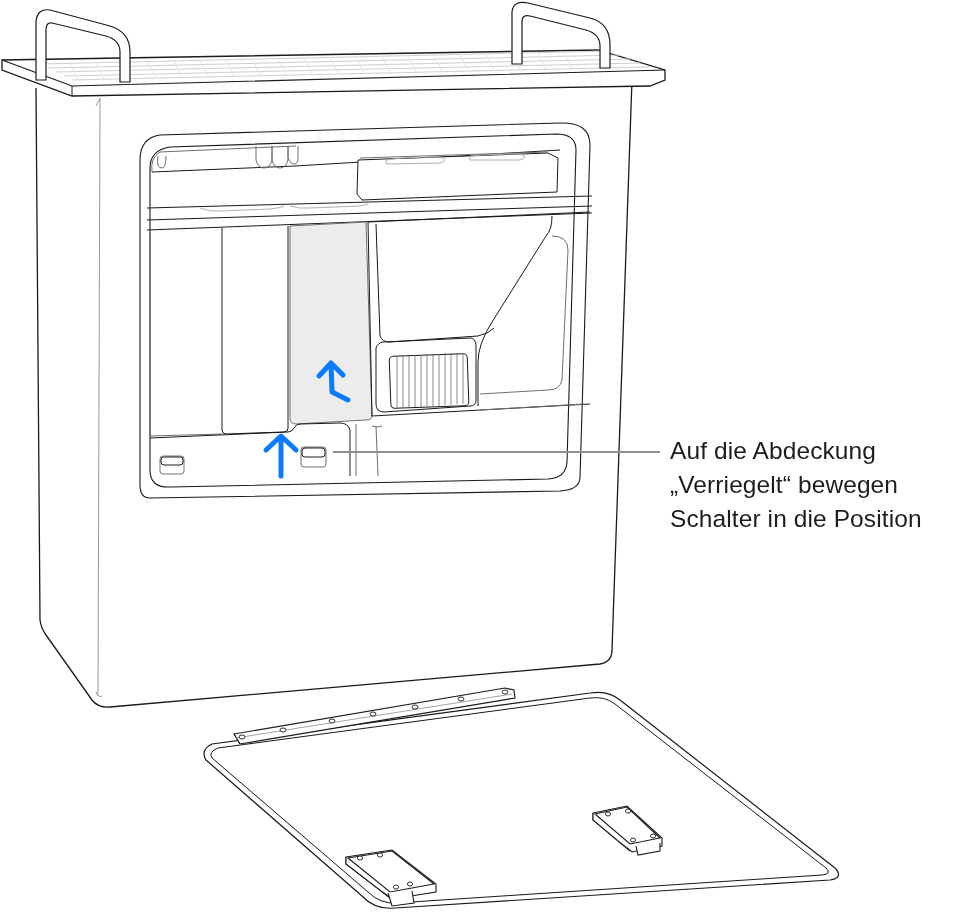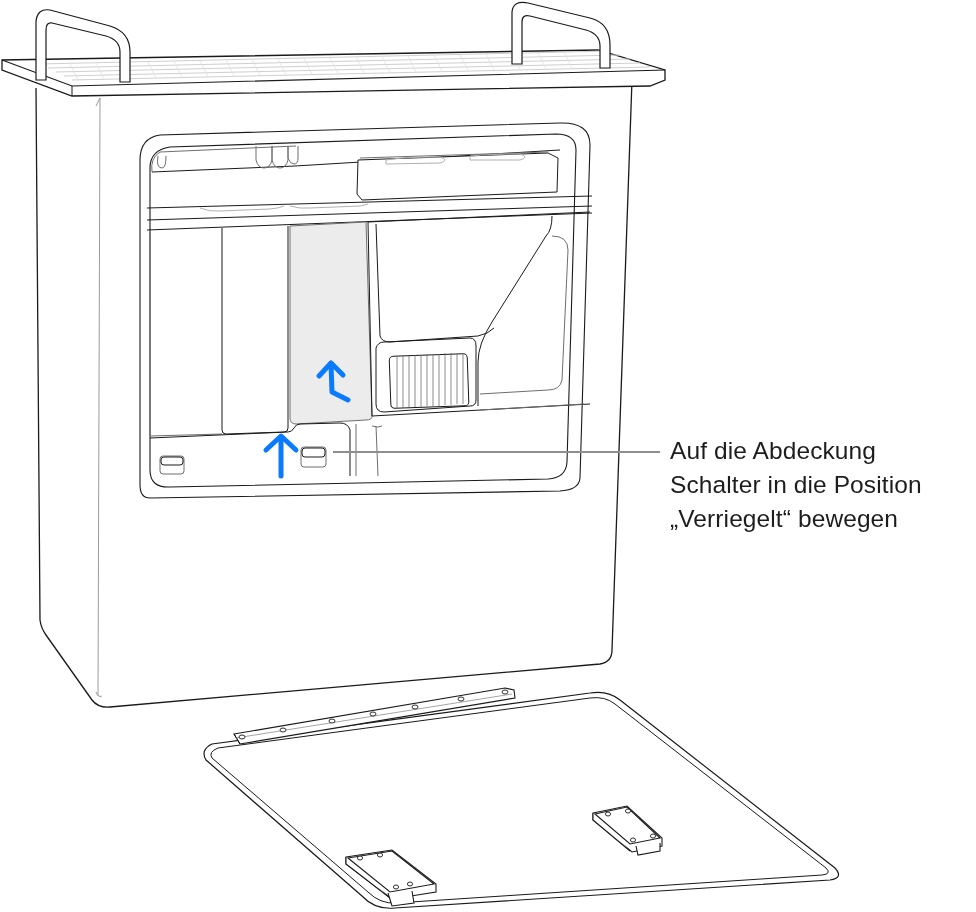--- a/index.html
+++ b/index.html
@@ -210,16 +210,16 @@
           <ellipse cx="628" cy="811" rx="2.6" ry="2"></ellipse>
           <ellipse cx="633" cy="840" rx="2.6" ry="2"></ellipse>
           <ellipse cx="653" cy="836" rx="2.6" ry="2"></ellipse>
         </g>
       </g>
     </g>
   </svg>
 
   <div class="callout">
     <span class="line">Auf die Abdeckung</span>
+    <span class="line">„Verriegelt“ bewegen</span>
     <span class="line">Schalter in die Position</span>
-    <span class="line">„Verriegelt“ bewegen</span>
   </div>
 </div>
 
 </body></html>

